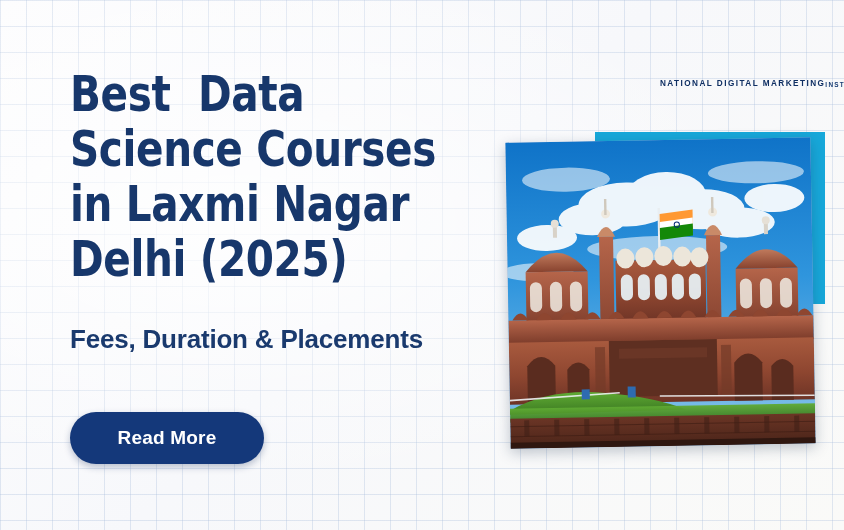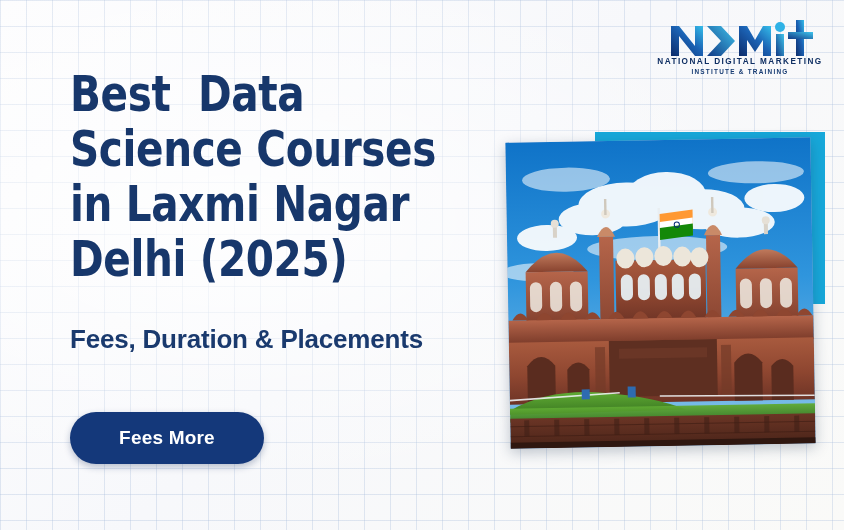--- a/index.html
+++ b/index.html
@@ -26,21 +26,21 @@
     position:absolute; inset:0;
     background:radial-gradient(ellipse at 28% 42%, rgba(255,255,255,.85) 0%, rgba(255,255,255,0) 62%);
     pointer-events:none;
   }
 
   
   .logo {
     position:absolute;
     top:16px; left:660px;
     width:160px; height:72px;
-    display:flex; flex-direction:column; align-items:center;
+    display:flex; flex-direction:row; align-items:flex-end;
     z-index:6;
   }
   .logo-mark { height:42px; width:150px; display:block; }
   .logo-l1 {
     font-size:8.2px; font-weight:700; letter-spacing:1.45px;
     color:#0f2f63; white-space:nowrap; margin-top:-1px;
   }
   .logo-l2 {
     font-size:6.4px; font-weight:700; letter-spacing:1.25px;
     color:#163b72; white-space:nowrap; margin-top:2px;
@@ -152,21 +152,21 @@
 
   <div class="headline">
     <div class="hl-line">Best  Data</div>
     <div class="hl-line">Science Courses</div>
     <div class="hl-line">in Laxmi Nagar</div>
     <div class="hl-line">Delhi (2025)</div>
   </div>
 
   <div class="subtitle">Fees, Duration &amp; Placements</div>
 
-  <button class="cta">Fees More</button>
+  <button class="cta">Read More</button>
 
   <div class="media">
     <div class="accent"></div>
 
     <div class="photo-wrap">
       <div class="photo">
         <svg viewBox="0 0 305 306" preserveAspectRatio="xMidYMid slice">
           <defs>
             <linearGradient id="sky" x1="0" y1="0" x2="0" y2="1">
               <stop offset="0%" stop-color="#0f73c8"></stop>

